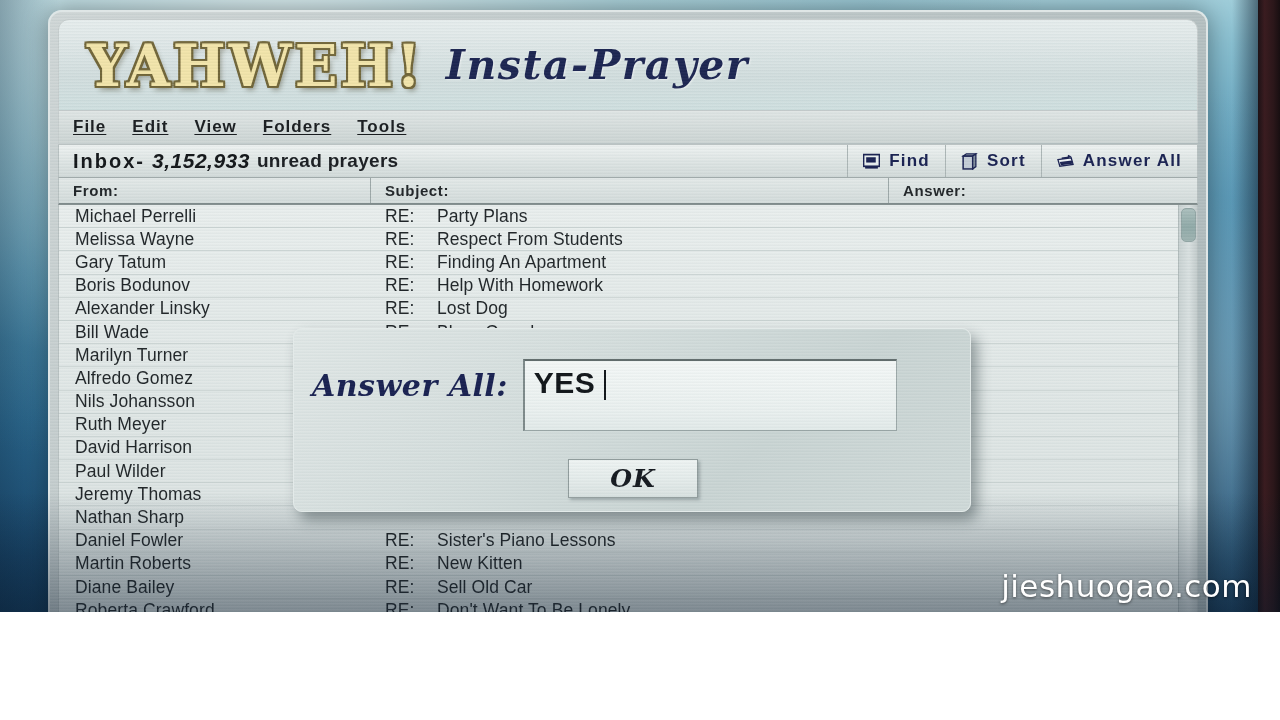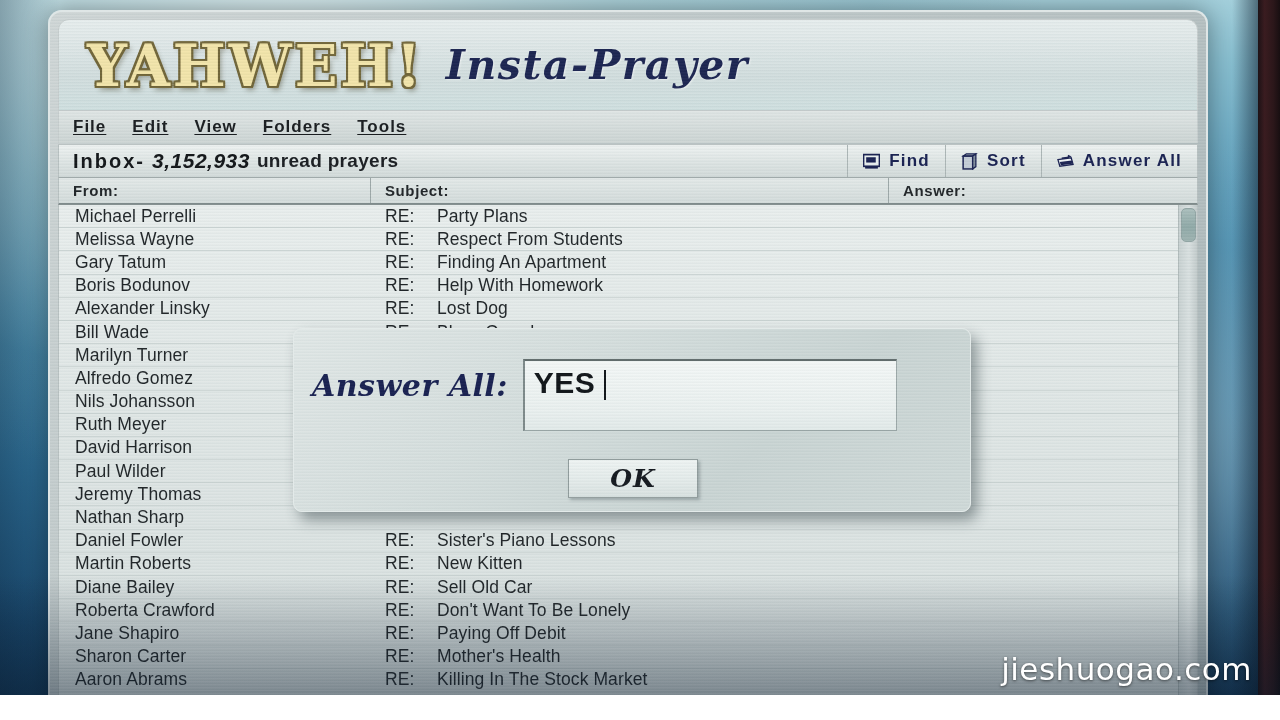--- a/index.html
+++ b/index.html
@@ -5,21 +5,21 @@
   * { box-sizing: border-box; margin: 0; padding: 0; }
 
   html, body {
     width: 1280px; height: 720px;
     overflow: hidden;
     font-family: "Liberation Sans", sans-serif;
   }
 
   #screen {
     position: relative;
-    width: 1280px; height: 695px;
+    width: 1280px; height: 612px;
     overflow: hidden;
     background:
       radial-gradient(ellipse 900px 520px at 22% 6%, rgba(222,238,240,0.95) 0%, rgba(168,206,214,0.55) 38%, rgba(90,150,172,0.18) 66%, rgba(0,0,0,0) 85%),
       radial-gradient(ellipse 620px 380px at 86% 62%, rgba(196,220,226,0.55) 0%, rgba(120,165,185,0.25) 52%, rgba(0,0,0,0) 80%),
       linear-gradient(177deg, #bfe0e6 0%, #89bfd0 16%, #4f93b4 40%, #2e6f97 62%, #1d4f76 82%, #143a5c 100%);
   }
 
   
   #right-frame {
     position: absolute; top: 0; right: 0; width: 22px; height: 720px;

